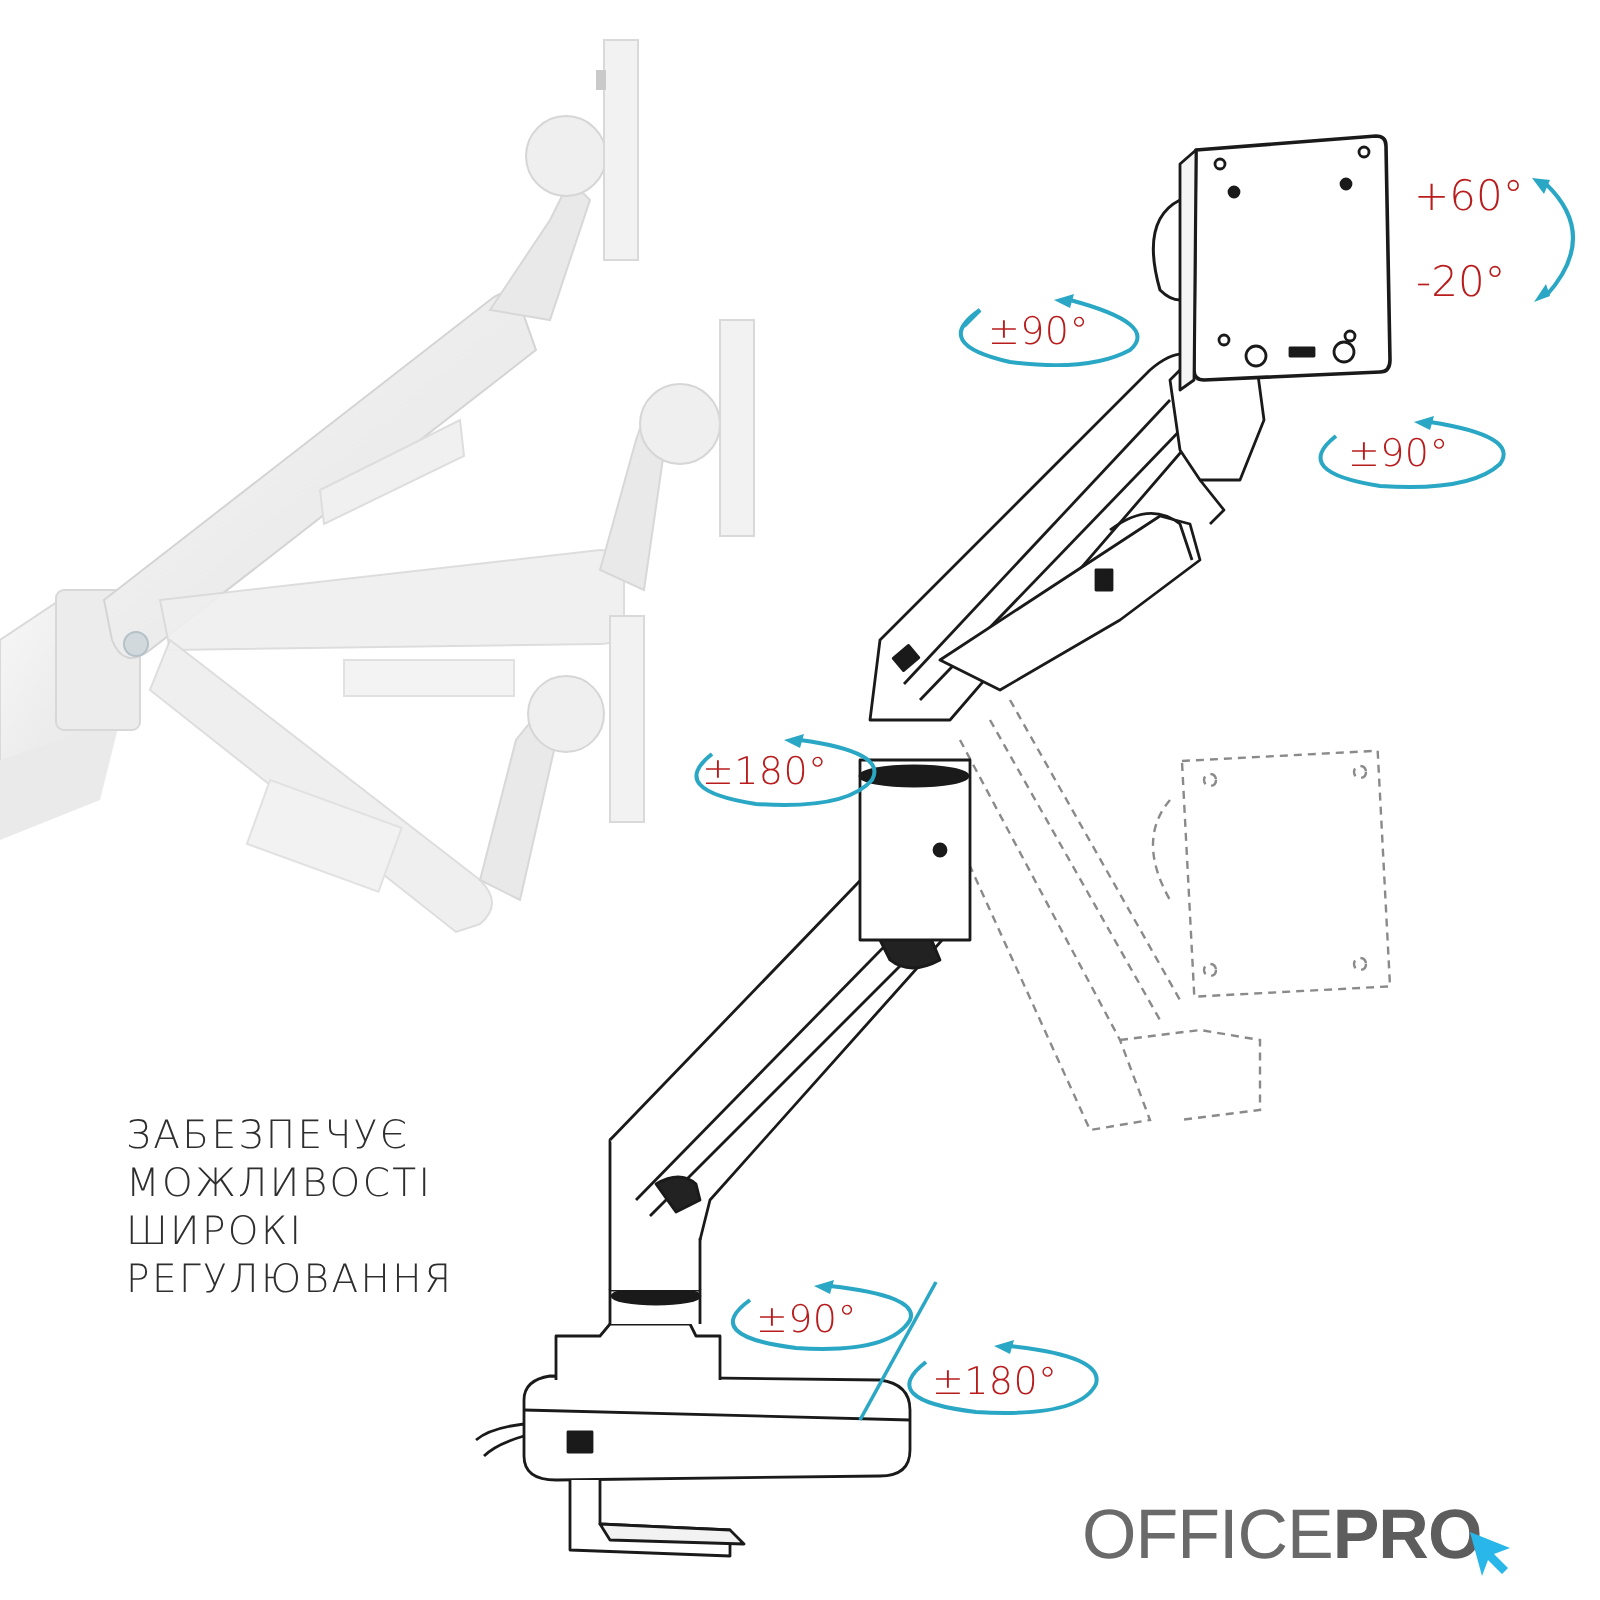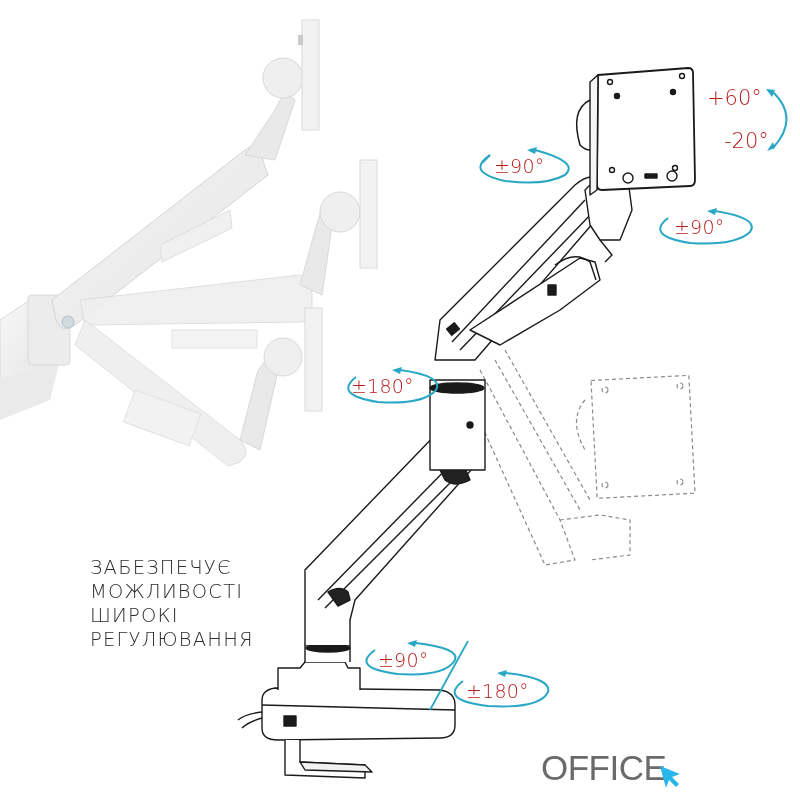--- a/index.html
+++ b/index.html
@@ -2,21 +2,21 @@
 <html><head>
 <meta charset="utf-8">
 <style>
   html, body { margin:0; padding:0; background:#ffffff; }
   body { width:800px; height:800px; position:relative; overflow:hidden; font-family:"Liberation Sans", sans-serif; }
   #stage { position:absolute; left:0; top:0; width:800px; height:800px; }
   .label { position:absolute; font-family:"DejaVu Sans", sans-serif; font-weight:300; color:#b91c1c; white-space:nowrap; }
   .angle { font-size:19px; letter-spacing:0.2px;text-align:center; }
   .tilt { font-size:21px; }
   .tagline { position:absolute; left:63px; top:556px; font-family:"DejaVu Sans", sans-serif; font-weight:300; font-size:19.5px; line-height:24px; color:#2e2e2e; letter-spacing:1.2px; }
-  .tagline div { white-space:nowrap;margin-left:27px; }
+  .tagline div { white-space:nowrap; }
   .logo { position:absolute; left:541px; top:748px; height:40px; display:flex; align-items:center; font-family:"Liberation Sans", sans-serif; font-size:35px; color:#6a6a6a; letter-spacing:-0.5px; }
   .logo .light { font-weight:400; }
   .logo .bold { font-weight:700; color:#5d5d5d; }
   .logo .cursor { position:absolute; right:-18px; top:16px; width:26px; height:26px; }
 </style>
 </head>
 <body>
 
 <div id="stage">
 
@@ -147,33 +147,34 @@
       <path d="M407 643 L417 640 L415 647 Z" fill="#2aa7c4" stroke="none"></path>
 
       <path d="M468 641 L430 710" stroke-width="1.8"></path>
 
       <path d="M463 681 Q438 700 488 706 Q540 709 548 692 Q552 678 505 673"></path>
       <path d="M497 673 L507 670 L505 677 Z" fill="#2aa7c4" stroke="none"></path>
     </g>
   </svg>
 
   <div class="label tilt" style="left:707px;top:86px">+60°</div>
-  <div class="label tilt" style="left:724px;top:129px">-20°</div>
+  <div class="label tilt" style="left:708px;top:129px">-20°</div>
   <div class="label angle" style="left:494px;top:155px">±90°</div>
   <div class="label angle" style="left:674px;top:216px">±90°</div>
   <div class="label angle" style="left:351px;top:375px">±180°</div>
   <div class="label angle" style="left:378px;top:649px">±90°</div>
   <div class="label angle" style="left:466px;top:680px">±180°</div>
 
   <div class="tagline">
     <div>ЗАБЕЗПЕЧУЄ</div>
     <div>МОЖЛИВОСТІ</div>
     <div>ШИРОКІ</div>
     <div>РЕГУЛЮВАННЯ</div>
   </div>
 
   <div class="logo">
     <span class="light">OFFICE</span>
+      <span class="bold">PRO</span>
     <svg class="cursor" viewBox="0 0 26 26">
       <path d="M2 2 L22 10 L14 13 L21 20 L18 23 L11 16 L8 24 Z" fill="#29b6e8"></path>
     </svg>
   </div>
 </div>
 
 </body></html>

